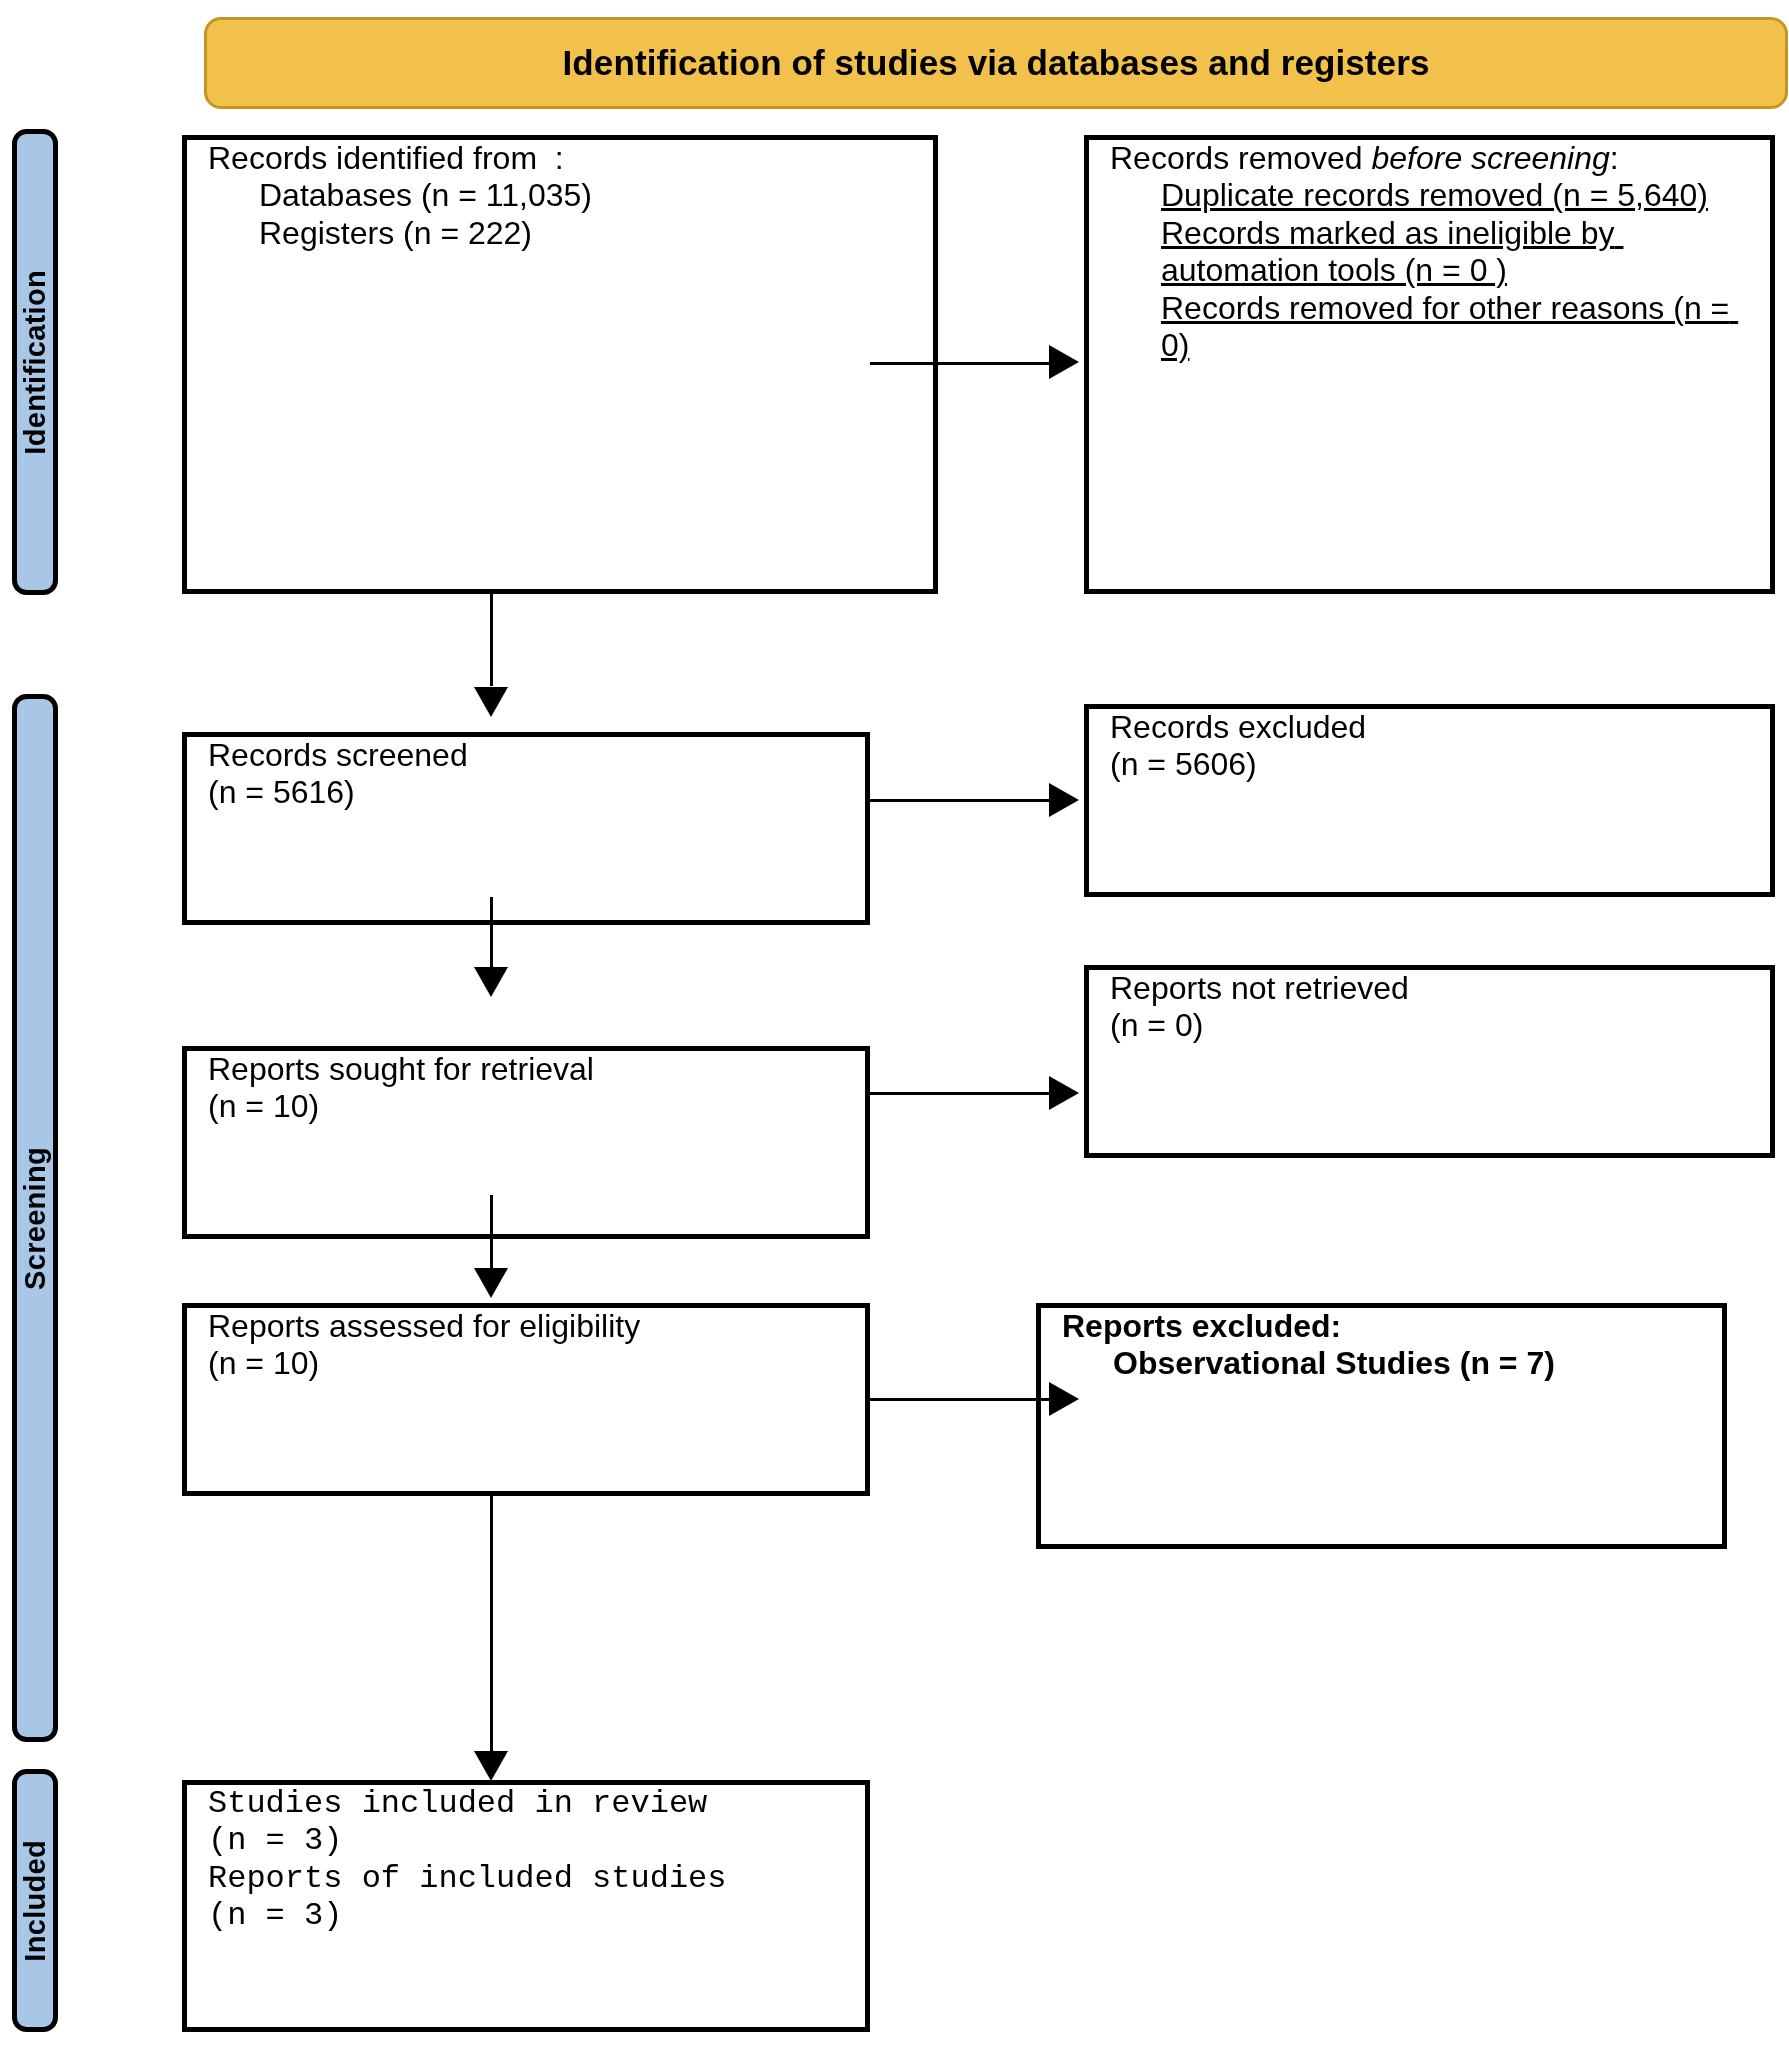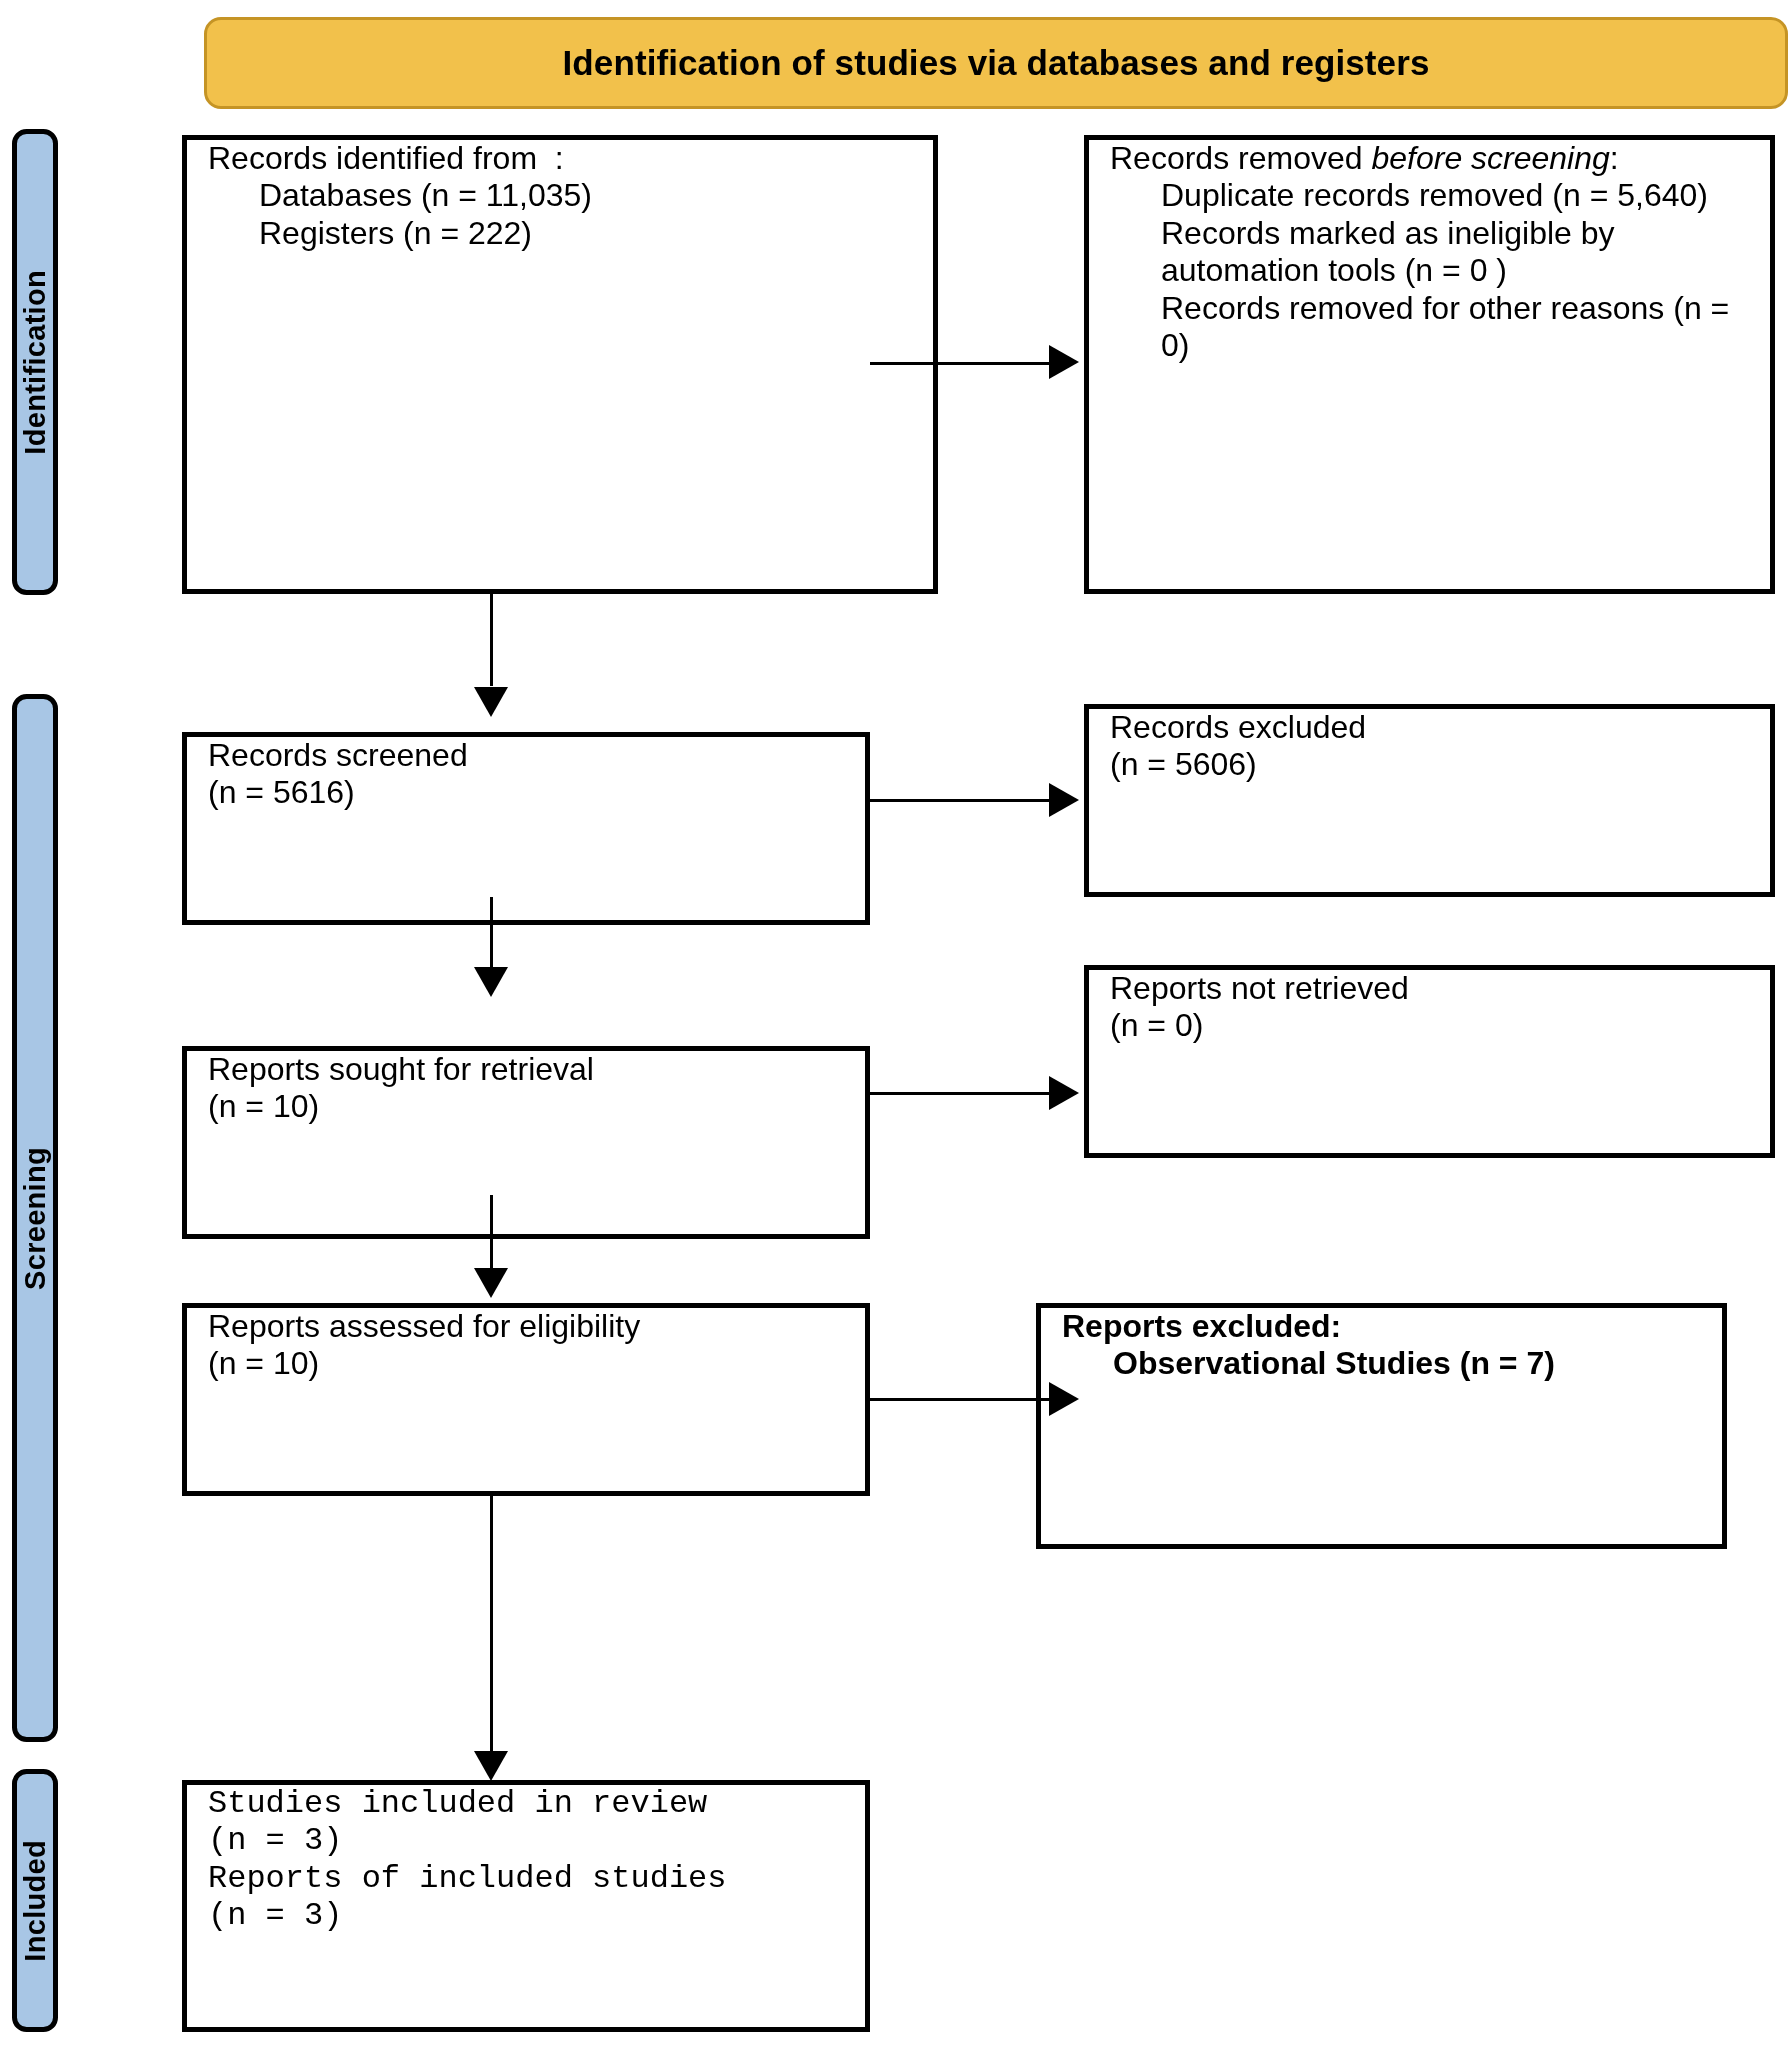--- a/index.html
+++ b/index.html
@@ -84,20 +84,21 @@
     line-height: 1.17;
     color: #000000;
     white-space: pre-wrap;
   }
   .line.indent {
     padding-left: 51px;
   }
   .line.hang {
     padding-left: 51px;
     text-indent: 0;
+    text-decoration: underline;
   }
   .ital { font-style: italic; }
 
   
   .vline {
     position: absolute;
     width: 2.8px;
     background: #000000;
   }
   .hline {

